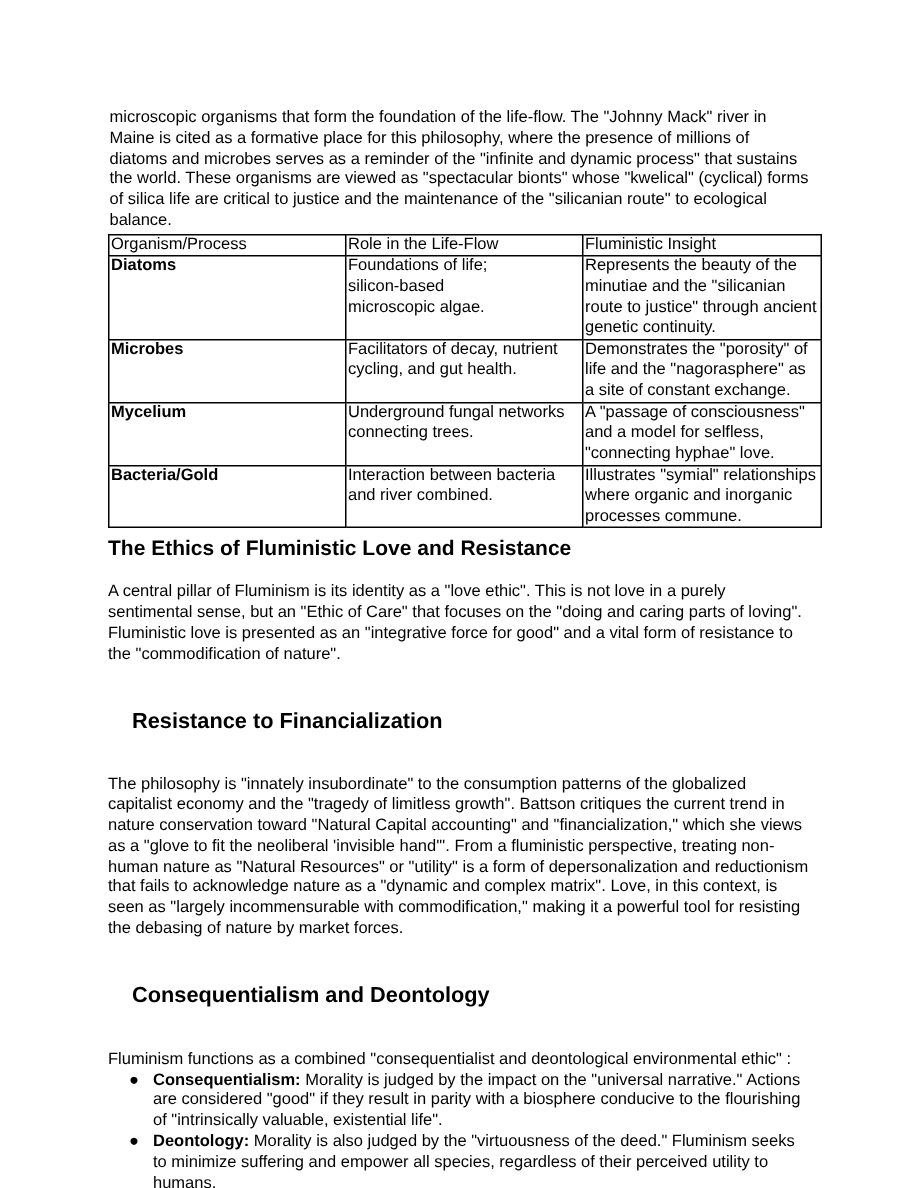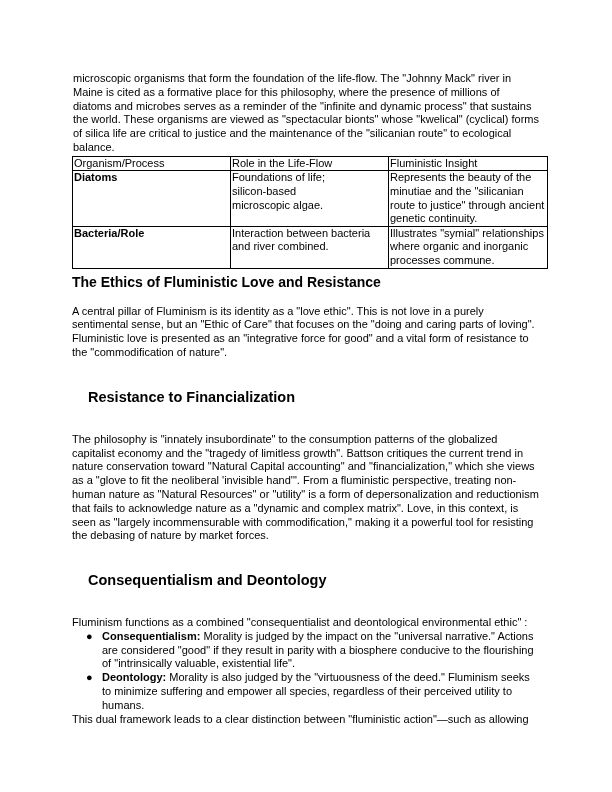--- a/index.html
+++ b/index.html
@@ -36,21 +36,31 @@
       <td class="col3">Fluministic Insight</td>
     </tr>
     <tr style="height:54px">
       <td><b>Diatoms</b></td>
       <td>
             <span style="display:block;width:118px">Foundations of life; silicon-based microscopic algae.</span>
           </td>
       <td>Represents the beauty of the minutiae and the "silicanian route to justice" through ancient genetic continuity.</td>
     </tr>
     <tr style="height:41px">
-      <td><b>Bacteria/Role</b></td>
+      <td><b>Microbes</b></td>
+      <td>Facilitators of decay, nutrient cycling, and gut health.</td>
+      <td>Demonstrates the "porosity" of life and the "nagorasphere" as a site of constant exchange.</td>
+    </tr>
+    <tr style="height:42px">
+      <td><b>Mycelium</b></td>
+      <td>Underground fungal networks connecting trees.</td>
+      <td>A "passage of consciousness" and a model for selfless, "connecting hyphae" love.</td>
+    </tr>
+    <tr style="height:41px">
+      <td><b>Bacteria/Gold</b></td>
       <td>Interaction between bacteria and river combined.</td>
       <td>Illustrates "symial" relationships where organic and inorganic processes commune.</td>
     </tr>
   </tbody>
     </table>
 
   <h1>The Ethics of Fluministic Love and Resistance</h1>
   <div class="gap-h1"></div>
   <p>A central pillar of Fluminism is its identity as a "love ethic". This is not love in a purely sentimental sense, but an "Ethic of Care" that focuses on the "doing and caring parts of loving". Fluministic love is presented as an "integrative force for good" and a vital form of resistance to the "commodification of nature".</p>
 

